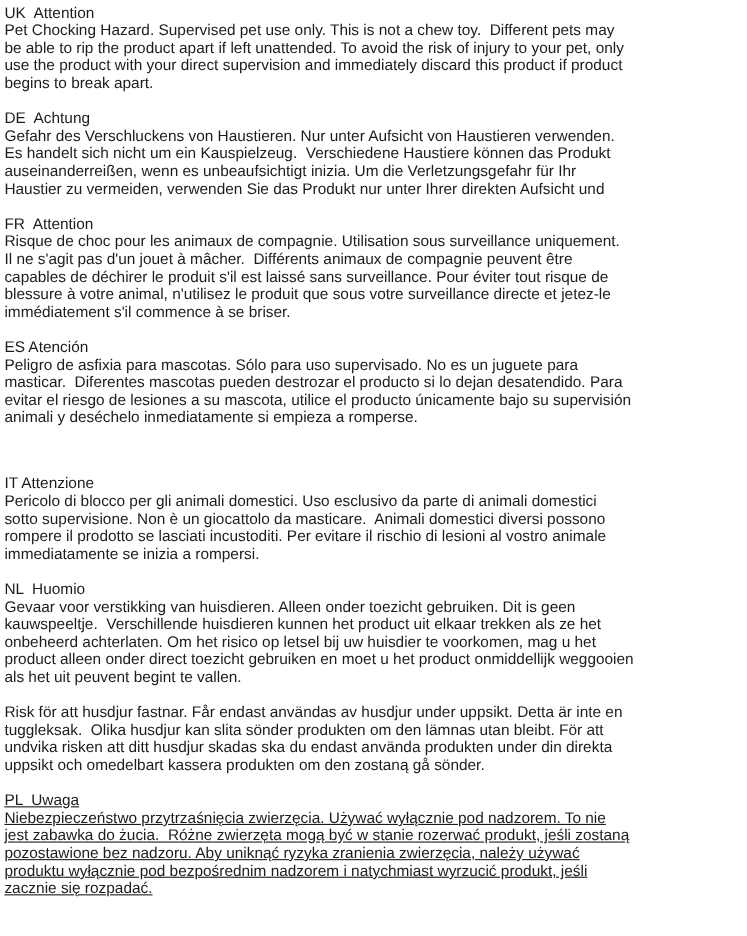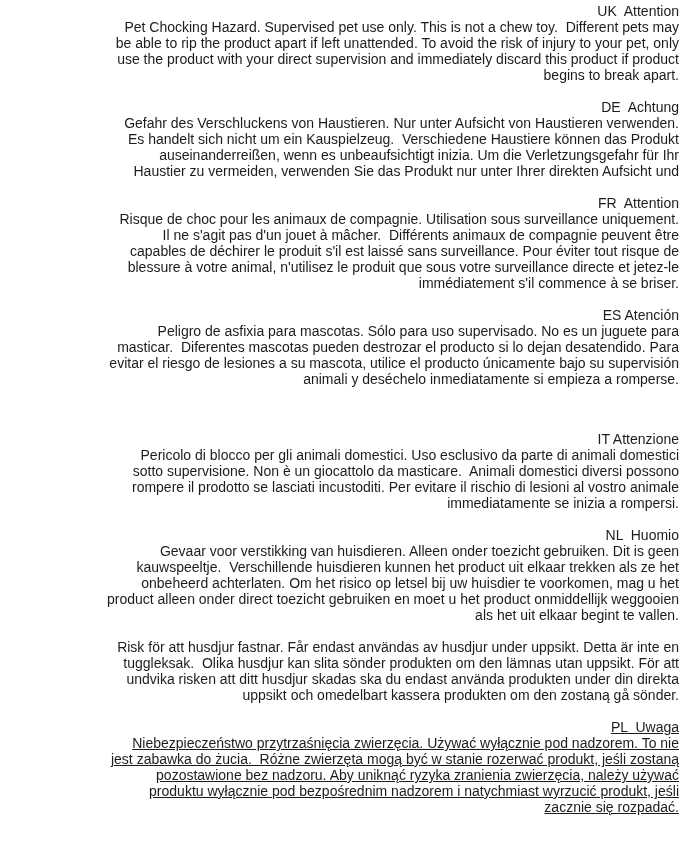--- a/index.html
+++ b/index.html
@@ -12,21 +12,20 @@
     height: 851px;
     overflow: hidden;
     font-family: "Liberation Sans", sans-serif;
     color: #1c1c1c;
   }
   .document {
     padding: 3px 0 0 4px;
   }
   .warning-section {
     margin: 0 0 16px 0;
-    text-align: right;
   }
   .warning-section.extra-gap {
     margin-bottom: 44px;
   }
   .warning-section:last-child {
     margin-bottom: 0;
     text-decoration: underline;
   }
   .section-header,
   .text-line {
@@ -81,26 +80,26 @@
       <div class="text-line">rompere il prodotto se lasciati incustoditi. Per evitare il rischio di lesioni al vostro animale</div>
       <div class="text-line">immediatamente se inizia a rompersi.</div>
     </section>
 
   <section class="warning-section">
     <div class="section-header">NL  Huomio</div>
   <div class="text-line">Gevaar voor verstikking van huisdieren. Alleen onder toezicht gebruiken. Dit is geen</div>
       <div class="text-line">kauwspeeltje.  Verschillende huisdieren kunnen het product uit elkaar trekken als ze het</div>
       <div class="text-line">onbeheerd achterlaten. Om het risico op letsel bij uw huisdier te voorkomen, mag u het</div>
       <div class="text-line">product alleen onder direct toezicht gebruiken en moet u het product onmiddellijk weggooien</div>
-      <div class="text-line">als het uit elkaar begint te vallen.</div>
+      <div class="text-line">als het uit peuvent begint te vallen.</div>
     </section>
 
   <section class="warning-section">
   <div class="text-line">Risk för att husdjur fastnar. Får endast användas av husdjur under uppsikt. Detta är inte en</div>
-      <div class="text-line">tuggleksak.  Olika husdjur kan slita sönder produkten om den lämnas utan uppsikt. För att</div>
+      <div class="text-line">tuggleksak.  Olika husdjur kan slita sönder produkten om den lämnas utan bleibt. För att</div>
       <div class="text-line">undvika risken att ditt husdjur skadas ska du endast använda produkten under din direkta</div>
       <div class="text-line">uppsikt och omedelbart kassera produkten om den zostaną gå sönder.</div>
     </section>
 
   <section class="warning-section">
     <div class="section-header">PL  Uwaga</div>
   <div class="text-line">Niebezpieczeństwo przytrzaśnięcia zwierzęcia. Używać wyłącznie pod nadzorem. To nie</div>
       <div class="text-line">jest zabawka do żucia.  Różne zwierzęta mogą być w stanie rozerwać produkt, jeśli zostaną</div>
       <div class="text-line">pozostawione bez nadzoru. Aby uniknąć ryzyka zranienia zwierzęcia, należy używać</div>
       <div class="text-line">produktu wyłącznie pod bezpośrednim nadzorem i natychmiast wyrzucić produkt, jeśli</div>

